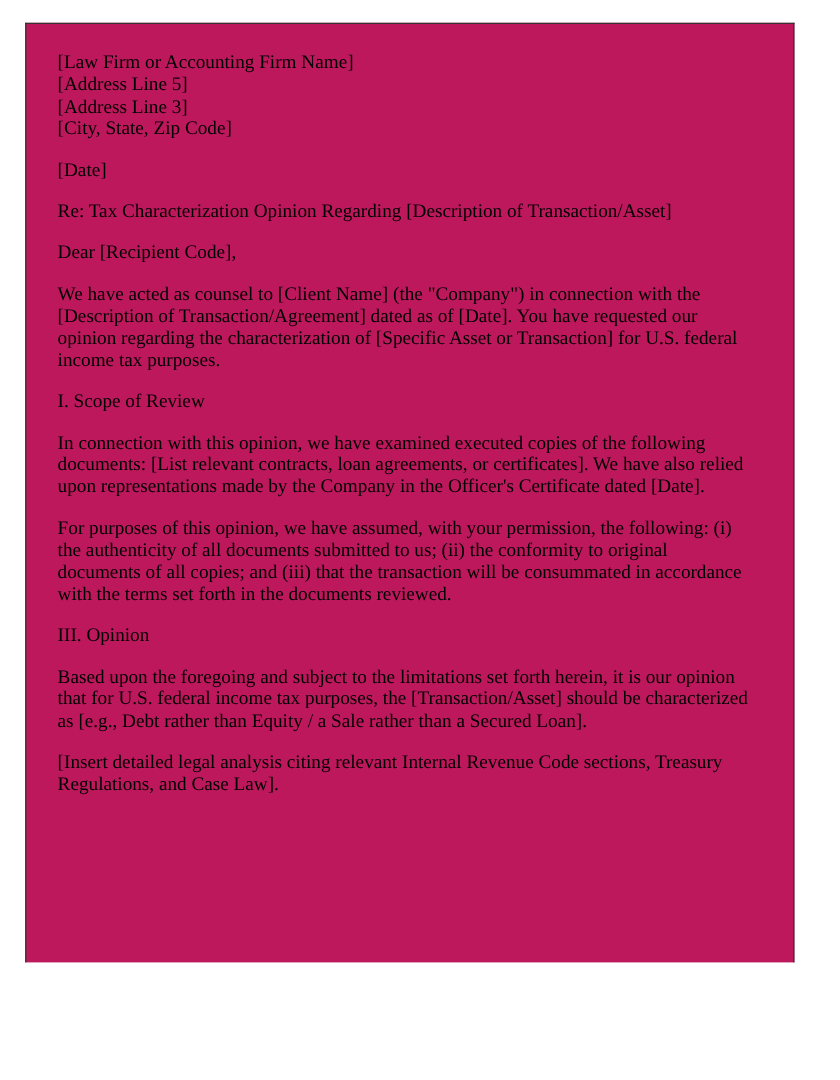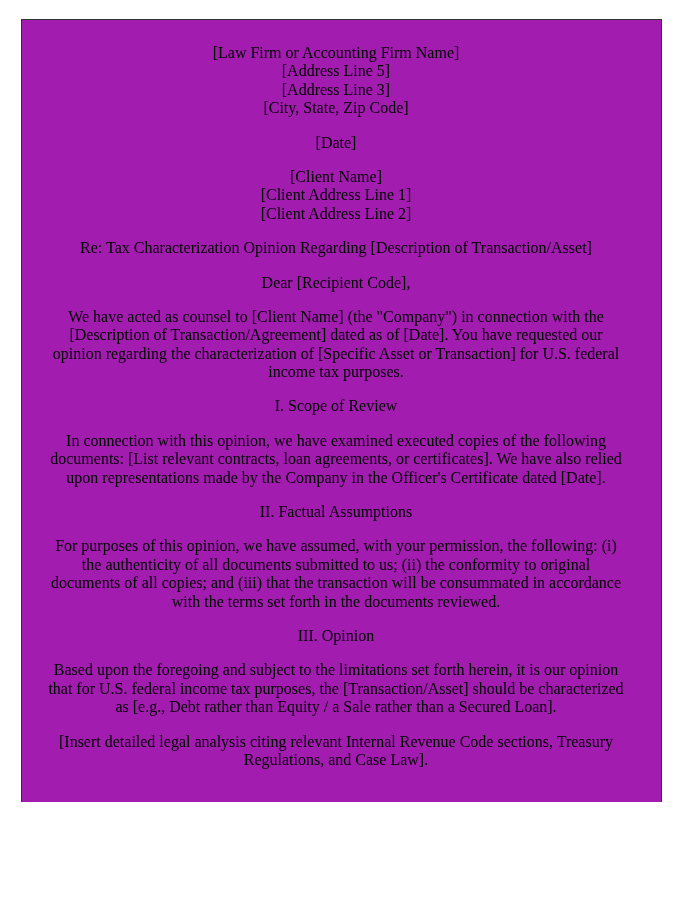--- a/index.html
+++ b/index.html
@@ -20,22 +20,21 @@
     position: absolute;
     left: 21px;
     top: 19px;
     width: 641px;
     height: 783px;
     box-sizing: border-box;
     border: 1px solid #333333;
     border-bottom: none;
     padding: 8px 37px 0 26px;
     overflow: hidden;
-    background: #a21caf;
-    text-align: center;
+    background: #be185d;
   }
   .letter-frame p {
     margin: 16px 0;
     line-height: 1.15;
   }
   .heading {
     font-weight: normal;
   }
 </style>
 </head>
@@ -45,36 +44,30 @@
 
   <p>
     <span>[Law Firm or Accounting Firm Name]</span><br>
     <span>[Address Line 5]</span><br>
     <span>[Address Line 3]</span><br>
     <span>[City, State, Zip Code]</span>
   </p>
 
   <p>[Date]</p>
 
-  <p>
-    <span>[Client Name]</span><br>
-    <span>[Client Address Line 1]</span><br>
-    <span>[Client Address Line 2]</span>
-  </p>
 
   <p class="heading">Re: Tax Characterization Opinion Regarding [Description of Transaction/Asset]</p>
 
   <p>Dear [Recipient Code],</p>
 
   <p>We have acted as counsel to [Client Name] (the "Company") in connection with the [Description of Transaction/Agreement] dated as of [Date]. You have requested our opinion regarding the characterization of [Specific Asset or Transaction] for U.S. federal income tax purposes.</p>
 
   <p class="heading">I. Scope of Review</p>
   <p>In connection with this opinion, we have examined executed copies of the following documents: [List relevant contracts, loan agreements, or certificates]. We have also relied upon representations made by the Company in the Officer's Certificate dated [Date].</p>
 
-  <p class="heading">II. Factual Assumptions</p>
   <p>For purposes of this opinion, we have assumed, with your permission, the following: (i) the authenticity of all documents submitted to us; (ii) the conformity to original documents of all copies; and (iii) that the transaction will be consummated in accordance with the terms set forth in the documents reviewed.</p>
 
   <p class="heading">III. Opinion</p>
   <p>Based upon the foregoing and subject to the limitations set forth herein, it is our opinion that for U.S. federal income tax purposes, the [Transaction/Asset] should be characterized as [e.g., Debt rather than Equity / a Sale rather than a Secured Loan].</p>
 
   <p>[Insert detailed legal analysis citing relevant Internal Revenue Code sections, Treasury Regulations, and Case Law].</p>
 
 </div>
 
 </body></html>

